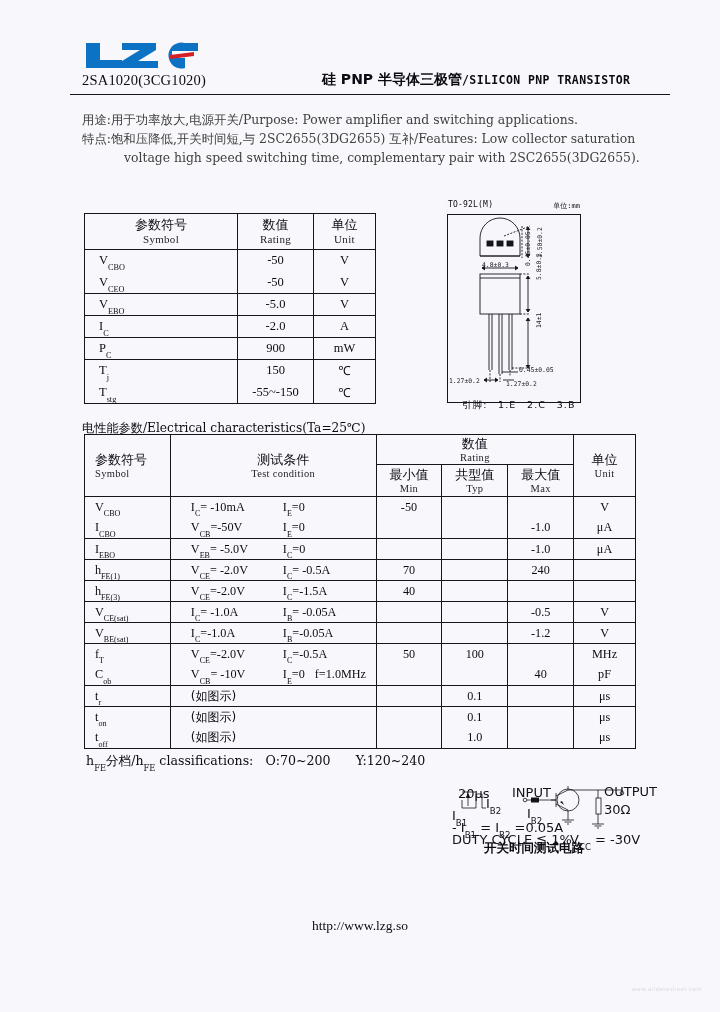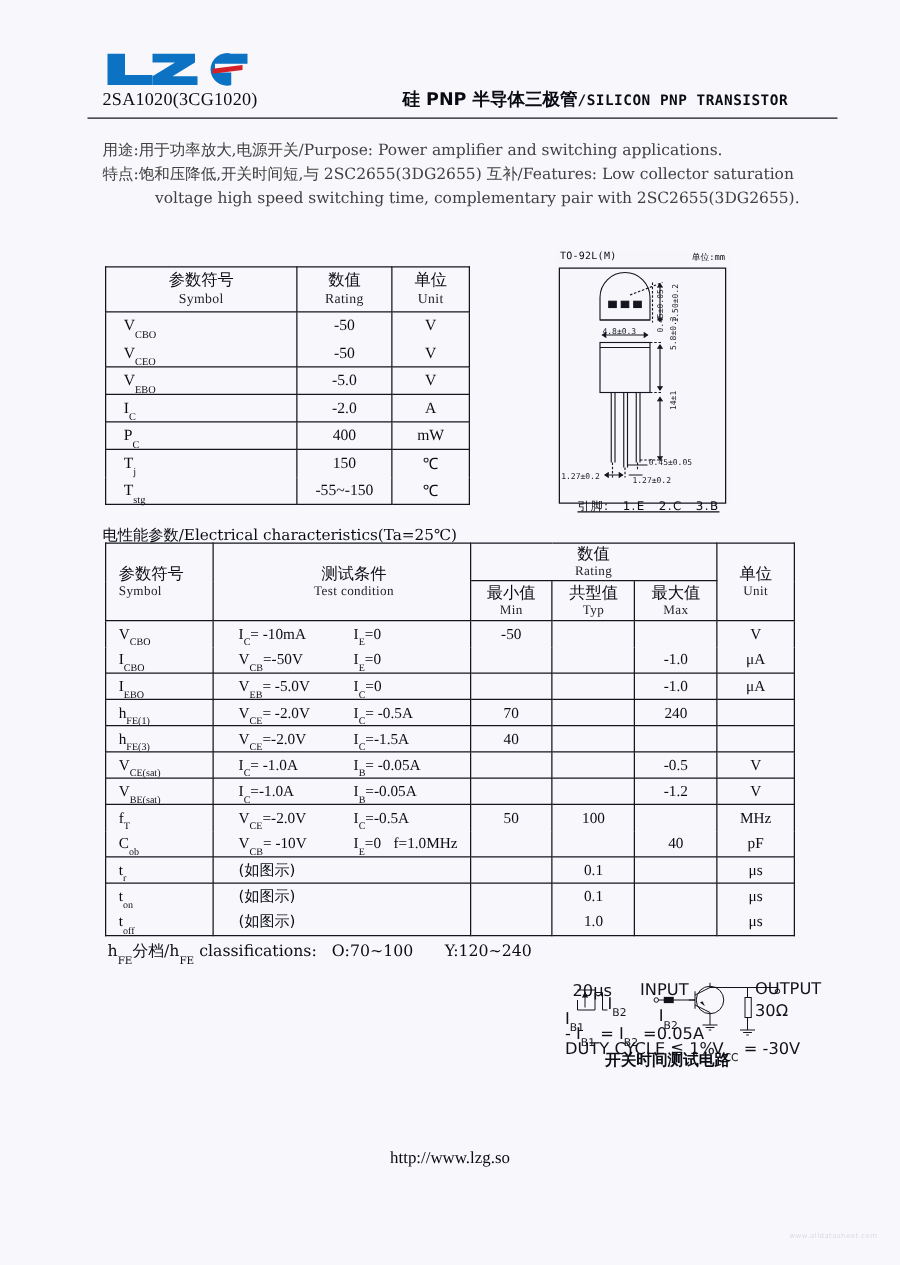--- a/index.html
+++ b/index.html
@@ -93,21 +93,21 @@
   #pkg {
     position:absolute; left:444px; top:200px; width:140px; height:205px;
     background:#f6f6fb;
   }
   #pkg .frame { position:absolute; left:3px; top:14px; width:134px; height:189px; border:1.2px solid #15151f; }
   #pkg .cap-left { position:absolute; left:4px; top:0px; font-size:8px; font-family:"DejaVu Sans Mono", monospace; letter-spacing:0.2px;}
   #pkg .cap-right { position:absolute; right:4px; top:1px; font-size:7px; font-family:"DejaVu Sans Mono", monospace;}
   .pinlabels {
     position:absolute; left:462px; top:399px;
     font-size:9.5px; font-family:"DejaVu Sans", sans-serif;
-    letter-spacing:1.1px; white-space:nowrap;text-decoration:underline;
+    letter-spacing:1.1px; white-space:nowrap;
   }
   .dim { position:absolute; font-size:6.4px; font-family:"DejaVu Sans Mono", monospace; color:#1b1b25; white-space:nowrap; }
   .vdim { transform:rotate(-90deg); transform-origin:left top; }
   
   #circuit { position:absolute; left:452px; top:786px; width:186px; height:72px; }
   #circuit .ctext { position:absolute; font-family:"DejaVu Sans", sans-serif; font-size:13px; white-space:nowrap; color:#12121a;}
   .circ-cap {
     position:absolute; left:484px; top:840px;
     font-size:12.5px; font-family:"DejaVu Sans", sans-serif; font-weight:bold;
     white-space:nowrap;
@@ -182,21 +182,21 @@
           <td class="val">-5.0</td>
           <td class="unit">V</td>
         </tr>
         <tr>
           <td class="sym">I<sub>C</sub></td>
           <td class="val">-2.0</td>
           <td class="unit">A</td>
         </tr>
         <tr>
           <td class="sym">P<sub>C</sub></td>
-          <td class="val">400</td>
+          <td class="val">900</td>
           <td class="unit">mW</td>
         </tr>
         <tr>
           <td class="sym nb">T<sub>j</sub></td>
           <td class="val nb">150</td>
           <td class="unit nb">℃</td>
         </tr>
         <tr>
           <td class="sym nt">T<sub>stg</sub></td>
           <td class="val nt">-55~-150</td>
@@ -402,21 +402,21 @@
           <td class="cond-col nt"><span style="font-family:'DejaVu Sans',sans-serif;font-size:12px">(如图示)</span></td>
           <td class="num-col nt"></td>
           <td class="num-col nt">1.0</td>
           <td class="num-col nt"></td>
           <td class="unit-col nt">μs</td>
         </tr>
       </tbody>
   </table>
 
   <div class="sec-cap" id="cap-hfe">
-    <span>h<sub id="hfe-sub-1">FE</sub></span><span>分档</span>/<span>h<sub id="hfe-sub-2">FE</sub></span> <span>classifications:</span>&nbsp;&nbsp;&nbsp;<span>O:70~100　　Y:120~240</span>
+    <span>h<sub id="hfe-sub-1">FE</sub></span><span>分档</span>/<span>h<sub id="hfe-sub-2">FE</sub></span> <span>classifications:</span>&nbsp;&nbsp;&nbsp;<span>O:70~200　　Y:120~240</span>
   </div>
 
   <div id="circuit">
     <svg width="186" height="72" viewBox="0 0 186 72">
       <g stroke="#12121a" fill="none" stroke-width="0.8">
 
         <path d="M10 14 L10 22 L24 22 L24 8 L30 8 L30 22 L34 22"></path>
         <line x1="16" y1="8" x2="16" y2="20"></line>
         <path d="M14 12 L16 8 L18 12" fill="#12121a"></path>
         <line x1="10" y1="6" x2="24" y2="6"></line>

